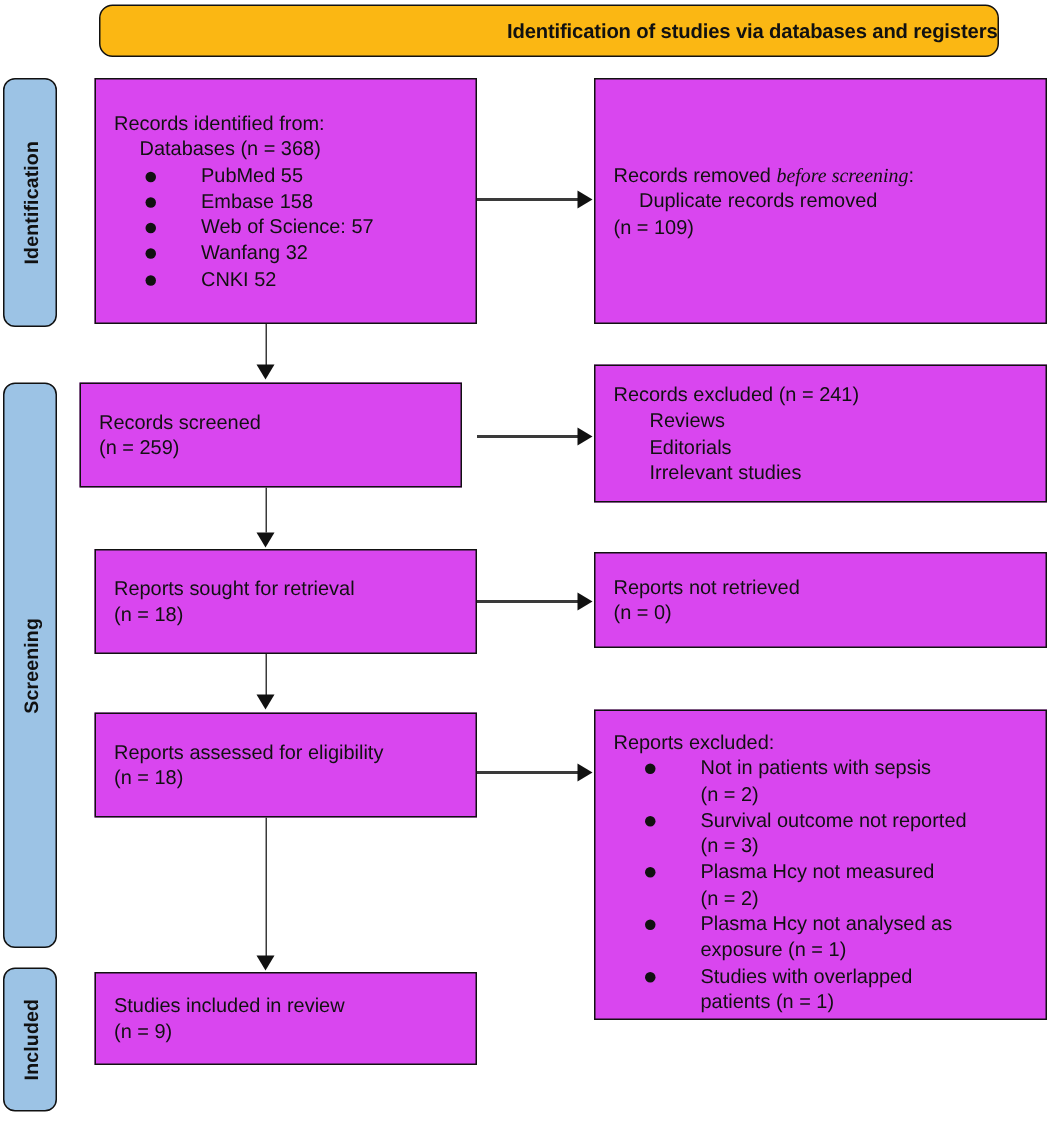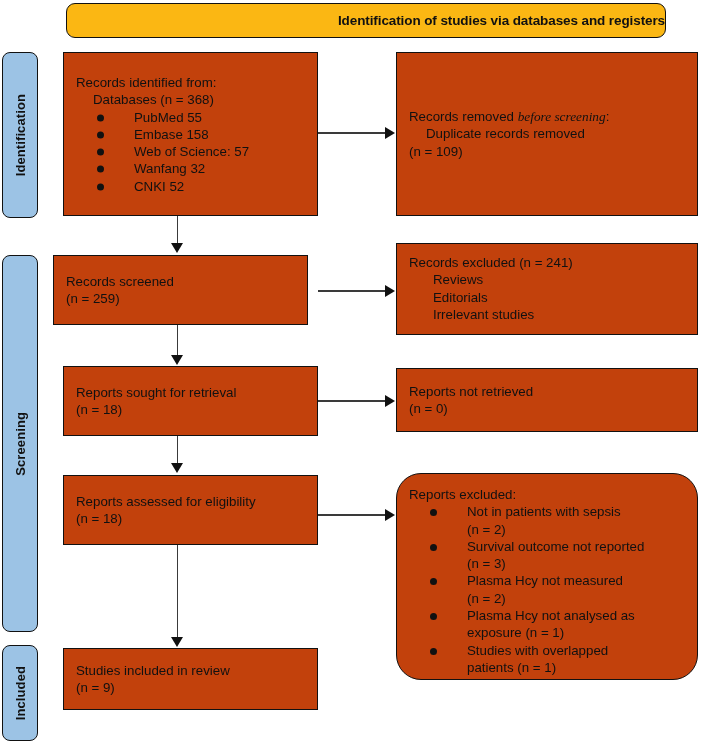--- a/index.html
+++ b/index.html
@@ -58,21 +58,21 @@
     font-size: 13px;
     font-weight: bold;
     color: #111111;
     white-space: nowrap;
     letter-spacing: 0.1px;
   }
 
   
   .box {
     position: absolute;
-    background: #c2410c;
+    background: #d946ef;
     border: 1.7px solid #111111;
     box-sizing: border-box;
     padding: 0;
   }
   .box-inner {
     position: absolute;
     left: 12px;
     right: 6px;
     top: 50%;
     transform: translateY(-50%);
@@ -251,21 +251,21 @@
   <div class="h-line" style="left:318px; top:400px; width:68px;"></div>
   <div class="h-arrow" style="left:385px; top:394.5px;"></div>
 
   <div class="box" style="left:63px; top:475px; width:255px; height:70px;">
     <div class="box-inner">
       <div class="line">Reports assessed for eligibility</div>
       <div class="line">(n = 18)</div>
     </div>
   </div>
 
-  <div class="box" style="left:396px; top:473px; width:302px; height:207px;border-radius:25px;">
+  <div class="box" style="left:396px; top:473px; width:302px; height:207px;">
     <div class="box-inner top-aligned">
       <div class="line">Reports excluded:</div>
       <ul class="bullets">
         <li>Not in patients with sepsis</li>
         <li class="cont">(n = 2)</li>
         <li>Survival outcome not reported</li>
         <li class="cont">(n = 3)</li>
         <li>Plasma Hcy not measured</li>
         <li class="cont">(n = 2)</li>
         <li>Plasma Hcy not analysed as</li>

